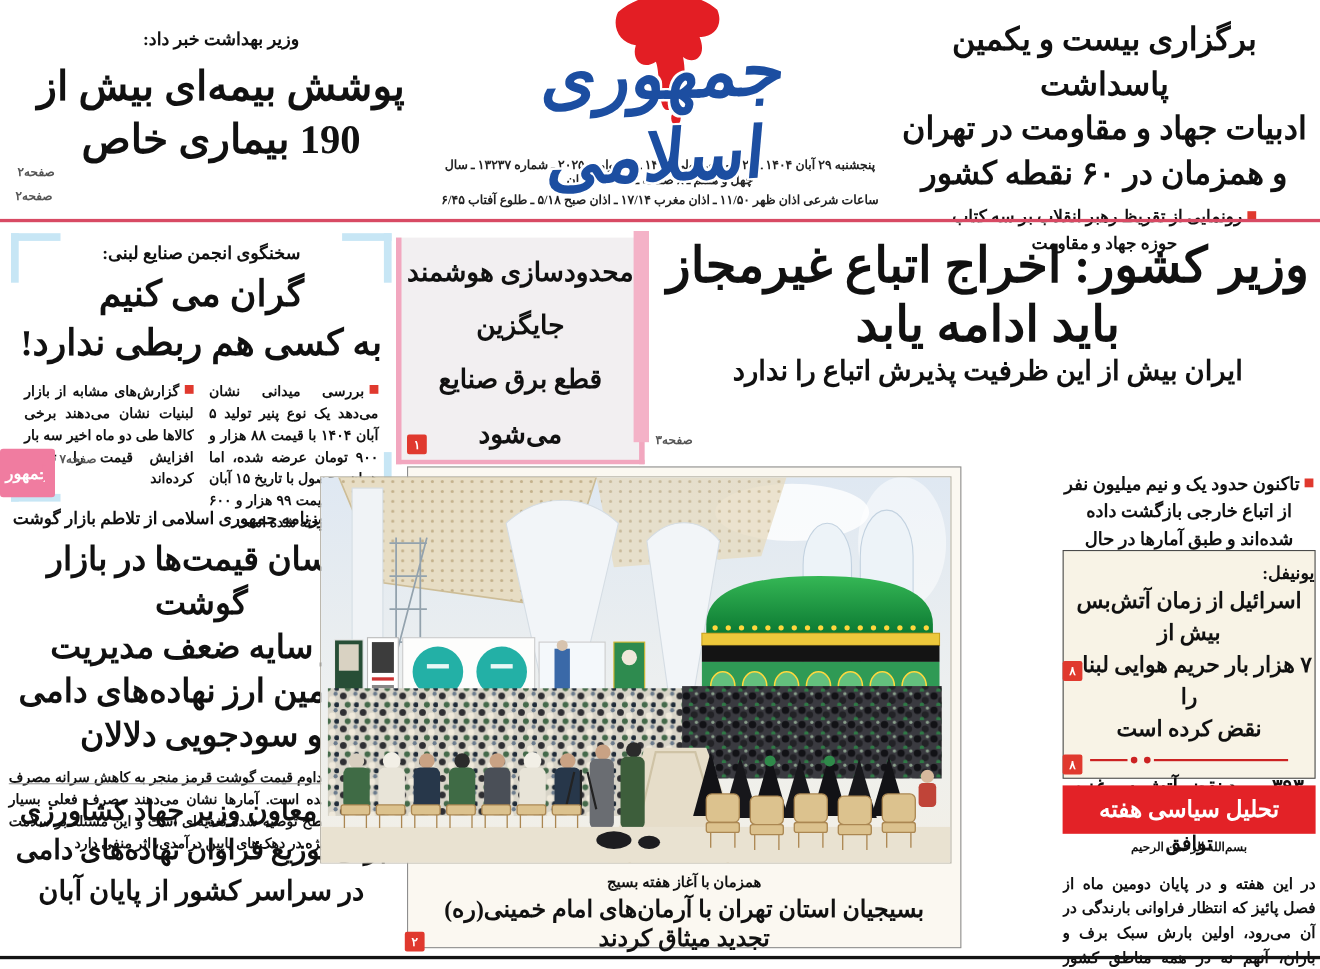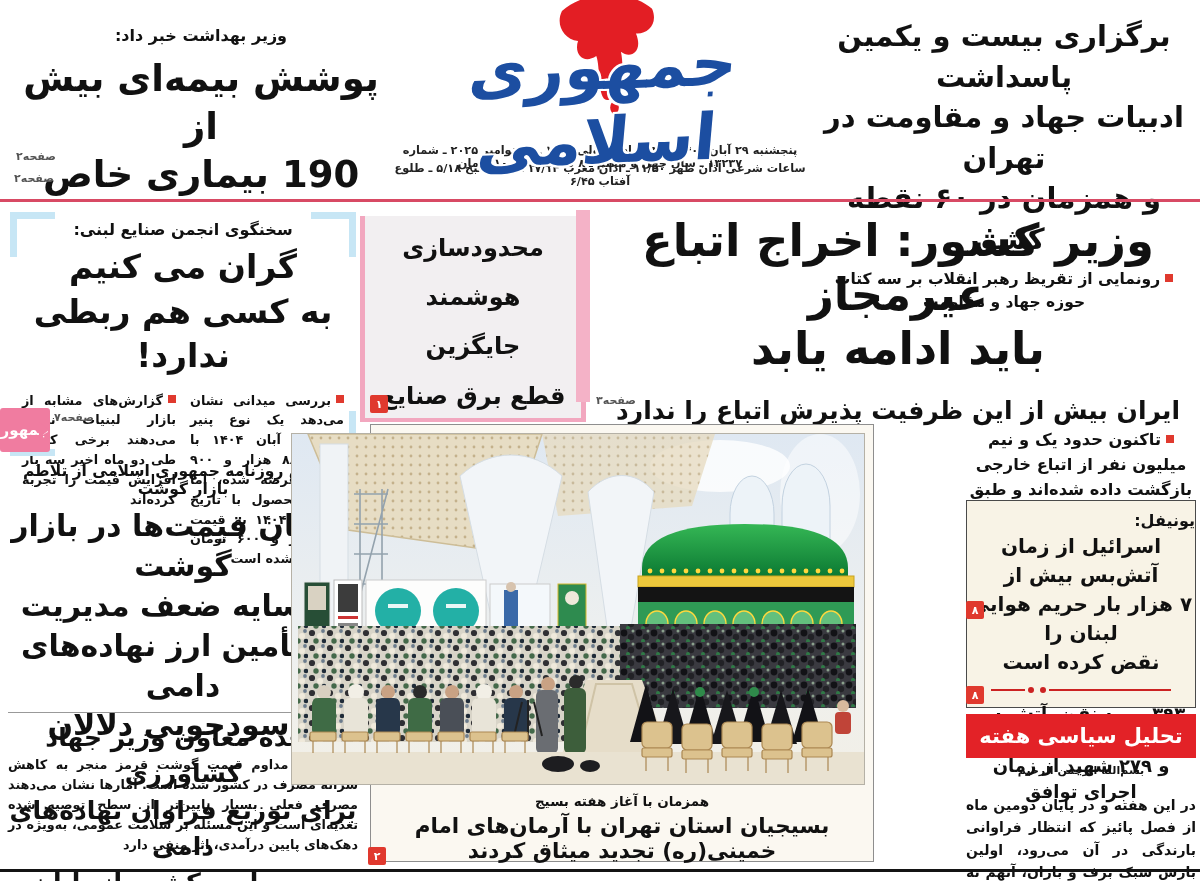--- a/index.html
+++ b/index.html
@@ -1,18 +1,18 @@
 <!DOCTYPE html>
 <html lang="fa" dir="rtl"><head>
 <meta charset="utf-8">
 <style>
   html,body{margin:0;padding:0;background:#ffffff;}
   body{font-family:"DejaVu Sans",sans-serif;}
   .page{position:relative;width:1200px;height:881px;background:#fff;overflow:hidden;direction:rtl;color:#111;}
-  .abs{position:absolute;}
+  .abs{position:absolute;font-family:Liberation Serif, serif;}
   .ctr{text-align:center;}
   .preline{white-space:pre-line;}
   .kicker{font-weight:bold;}
   .ref{font-size:11px;color:#555;font-weight:bold;}
   .red-sq{display:inline-block;width:8px;height:8px;background:#e0392e;margin-left:5px;vertical-align:2px;}
   .badge{position:absolute;width:18px;height:18px;background:#e0392e;color:#fff;font-size:11px;font-weight:bold;
          display:flex;align-items:center;justify-content:center;border-radius:2px;}
   .just{text-align:justify;}
   
   .tl-article{left:15px;top:26px;width:372px;}
@@ -60,21 +60,21 @@
   .fodder-headline{font-size:25px;font-weight:bold;line-height:1.45;}
   
   .smart{left:360px;top:216px;width:226px;height:206px;background:#f2eff1;
          border-left:5px solid #f2a7bf;border-right:5px solid #f2a7bf;border-bottom:4px solid #f2a7bf;box-sizing:border-box;}
   .smart-headline{font-size:24px;font-weight:bold;line-height:2.05;padding-top:8px;}
   .smart .badge{left:5px;bottom:5px;}
   
   .minister-band{left:576px;top:210px;width:14px;height:192px;background:#f4b2c7;}
   .minister{left:600px;top:214px;width:596px;}
   .minister-headline{font-size:45px;font-weight:bold;line-height:1.2;}
-  .minister-sub{font-size:25px;font-weight:bold;margin-top:20px;}
+  .minister-sub{font-size:25px;font-weight:bold;}
   .minister-ref{left:596px;top:394px;}
   
   .photo-box{left:370px;top:424px;width:504px;height:438px;background:#fbf8f1;border:1px solid #8e8e8e;
              box-sizing:border-box;padding:8px;}
   .photo-frame{width:574px;height:352px;border:1px solid #b5b1a6;box-sizing:border-box;overflow:hidden;}
   .photo-frame svg{display:block;}
   .photo-kicker{font-size:13.5px;font-weight:bold;text-align:center;margin-top:8px;}
   .photo-caption{font-size:21.5px;font-weight:bold;text-align:center;margin-top:4px;}
   .photo-box .badge{left:-3px;bottom:-4px;}
   

